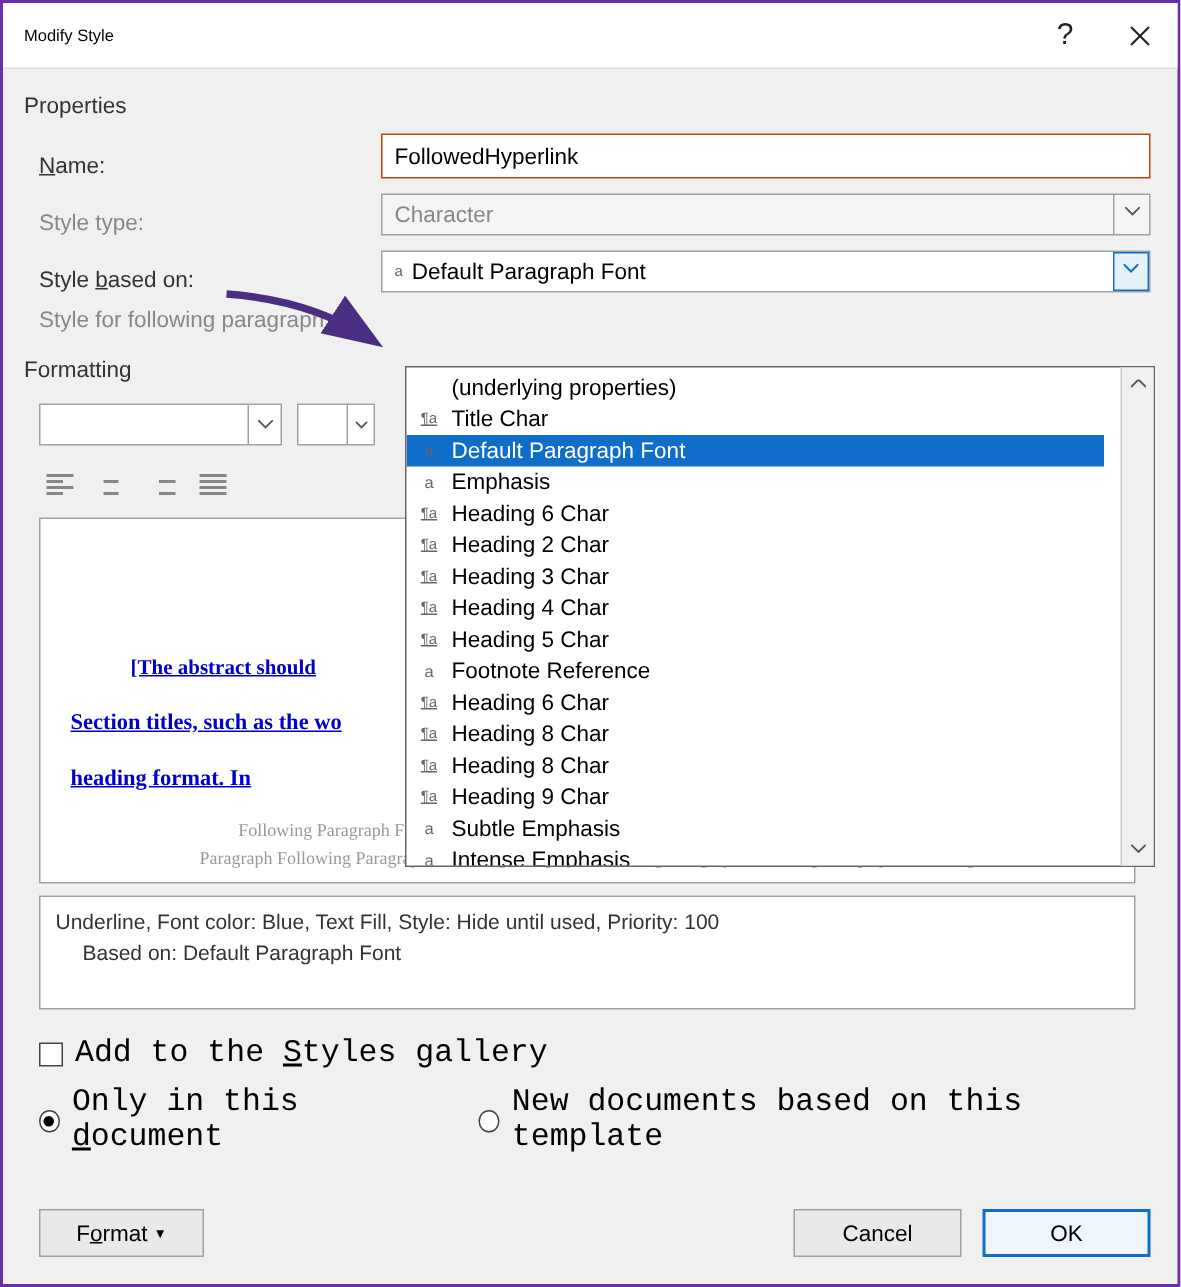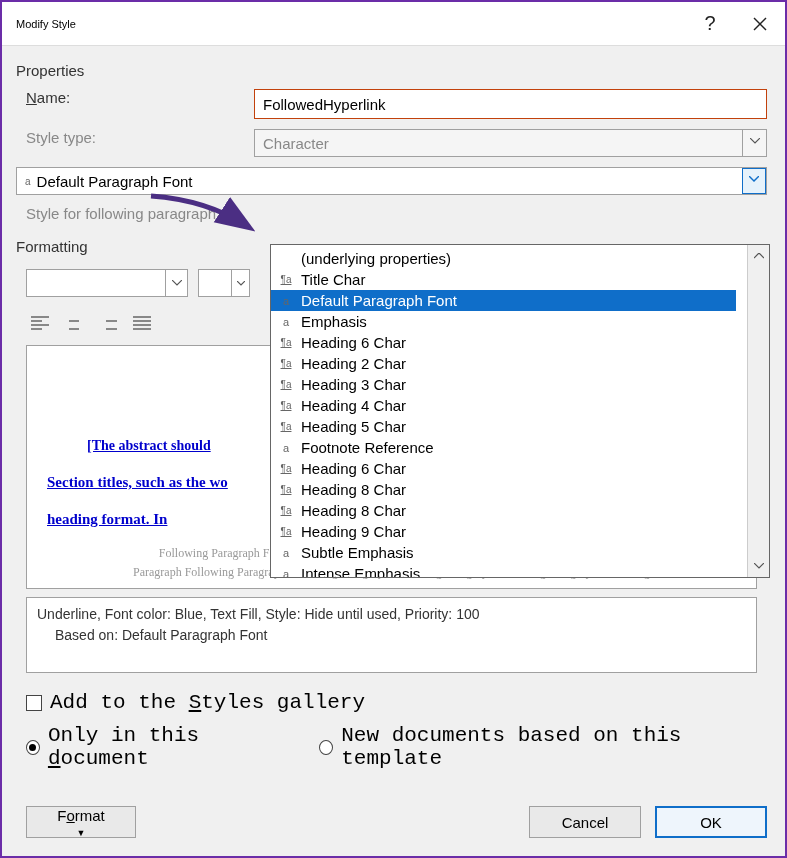--- a/index.html
+++ b/index.html
@@ -48,21 +48,21 @@
   .body {
     flex: 1;
     padding: 10px 18px 0 14px;
     display: flex;
     flex-direction: column;
     position: relative;
   }
   .section-label { font-size: 15px; color: #333; margin: 6px 0 10px 0; }
   .row {
     display: flex;
-    align-items: flex-start;
+    align-items: flex-end;
     margin-bottom: 10px;
     position: relative;
   }
   .row .lbl {
     width: 238px;
     font-size: 15px;
     color: #333;
     padding-left: 10px;
   }
   .row .lbl.dim { color: #888; }
@@ -153,21 +153,21 @@
   .btn {
     min-width:112px;
     height:32px;
     border:1px solid #a0a0a0;
     background:#e9e9e9;
     display:flex; align-items:center; justify-content:center;
     font-size:15px;
   }
   .btn.primary { border:2px solid #0f6ec9; background:#eef5fc;}
   .btn.format { min-width:110px; justify-content:center; gap:4px;}
-  .dialog-buttons .left { margin-right:auto; margin-left:6px;flex-direction:column;}
+  .dialog-buttons .left { margin-right:auto; margin-left:6px;}
   
   .dropdown {
     position:absolute;
     left:268px;
     top:198px;
     width:500px;
     height:334px;
     border:1px solid #666;
     background:#fff;
     z-index:50;
@@ -246,20 +246,21 @@
                 <svg width="10" height="6">
                   <polyline points="0,0 5,5 10,0" fill="none" stroke="#555" stroke-width="1.2"></polyline>
                 </svg>
               </span>
           </div>
         </div>
       </div>
     </div>
 
     <div class="row">
+      <div class="lbl"><span>Style </span><span class="u">b</span><span>ased on:</span></div>
       <div class="val">
         <div class="combo active">
           <span class="combo-txt">
               <span class="super-a">a</span>
               <span>Default Paragraph Font</span>
             </span>
           <div class="dd-btn">
             <span class="chev">
                 <svg width="10" height="6">
                   <polyline points="0,0 5,5 10,0" fill="none" stroke="#0f6ec9" stroke-width="1.4"></polyline>

